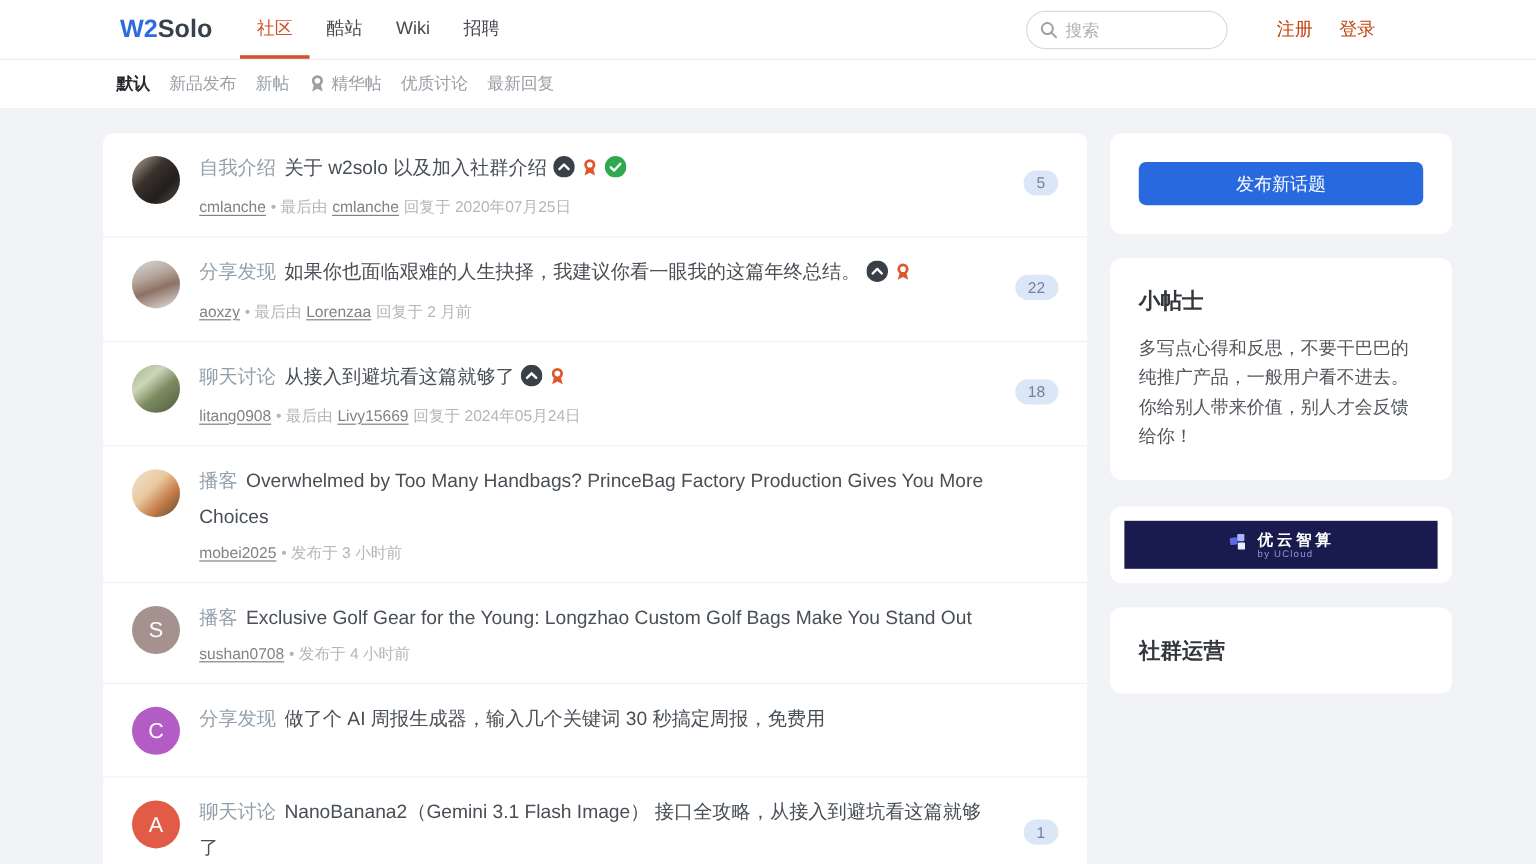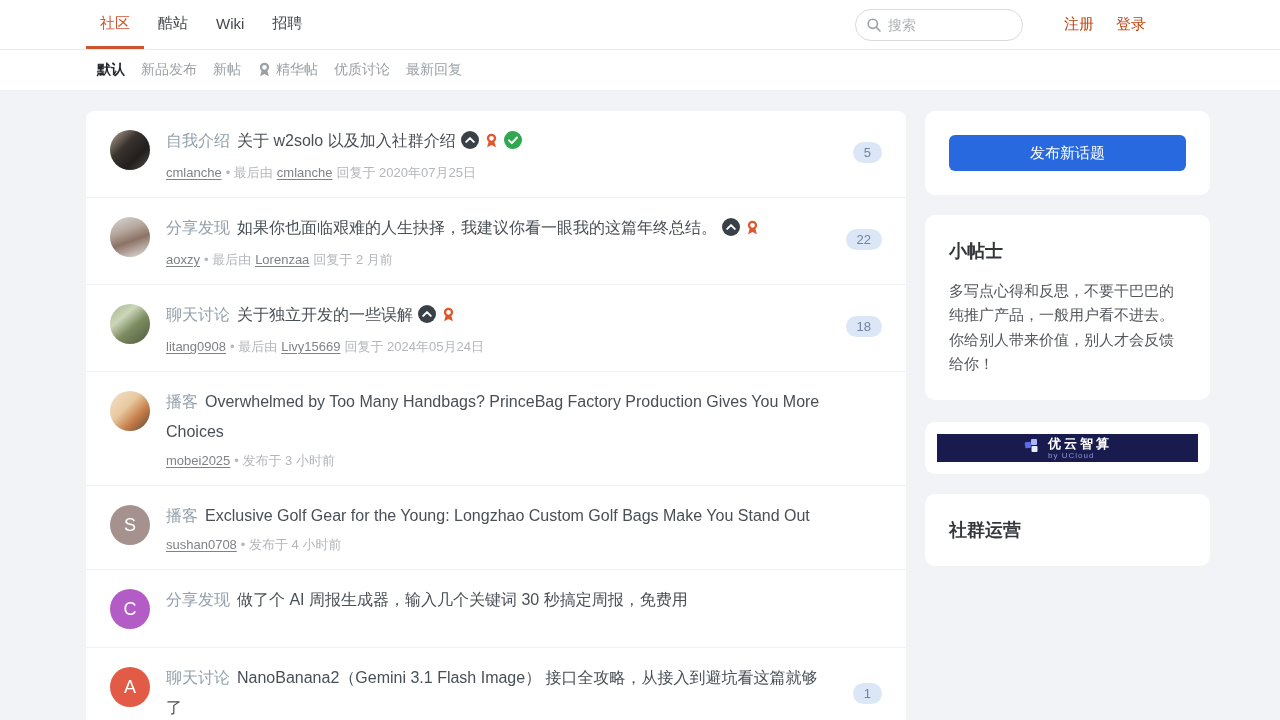--- a/index.html
+++ b/index.html
@@ -47,38 +47,42 @@
 
   
   .sidebar{width:285px;flex:none}
   .card{background:#fff;border-radius:10px}
   .card-publish{padding:24px}
   .btn-new-topic{display:block;width:100%;height:36px;background:#2969e0;color:#fff;border:none;border-radius:6px;font-size:15px;cursor:pointer;font-family:inherit}
   .card-tips,.card-ops{margin-top:20px;padding:24px}
   .side-h3{font-size:18px;color:#33373c;font-weight:700}
   .tips-body{margin-top:16px;font-size:15px;color:#52565b;line-height:1.62}
   .card-ad{margin-top:22px;padding:12px;cursor:pointer}
-  .ad-header{background:#191a4e;height:28px;display:flex;align-items:center;justify-content:center;gap:7px}
+  .ad-header{background:#191a4e;height:40px;display:flex;align-items:center;justify-content:center;gap:7px}
   .ad-brand{display:flex;flex-direction:column;line-height:1}
   .ad-brand-name{color:#fff;font-size:13px;font-weight:bold;letter-spacing:3px}
   .ad-brand-sub{color:#8f97cf;font-size:8px;margin-top:2px;letter-spacing:1px}
   .ad-body{position:relative;height:172px;border-radius:16px 16px 3px 3px;overflow:hidden;
            background:linear-gradient(118deg,#2b2ed0 0%,#3747e2 38%,#4b67ee 70%,#6d92f6 100%)}
   .ad-body::before{content:"";position:absolute;inset:0;background:radial-gradient(120% 95% at 100% 105%,rgba(255,255,255,.5) 0%,rgba(180,200,255,.25) 30%,rgba(255,255,255,0) 55%)}
   .ad-body::after{content:"";position:absolute;right:-40px;bottom:-70px;width:190px;height:190px;border:2px solid rgba(255,255,255,.35);border-radius:50%;box-shadow:0 0 0 14px rgba(255,255,255,.08),0 0 0 30px rgba(255,255,255,.06)}
   .ad-dash{width:38px;height:4px;border-radius:2px;margin:20px 0 12px 18px;position:relative;z-index:1}
   .ad-title{position:relative;z-index:1;color:#fff;font-size:27px;font-weight:bold;margin-left:18px;line-height:34px;letter-spacing:1px}
   .ad-sub{position:relative;z-index:1;color:#eef2ff;font-size:12px;font-weight:bold;margin:10px 0 0 18px}
   .ad-sub2{margin-top:6px}
 </style>
 </head>
 <body>
 
 <header class="topbar">
   <div class="topbar-inner">
+    <div class="logo">
+      <span class="p1">W2</span>
+        <span class="p2">Solo</span>
+    </div>
     <nav class="nav-tabs" id="nav-tabs">
         <div class="nav-tab active">社区</div>
         <div class="nav-tab">酷站</div>
         <div class="nav-tab">Wiki</div>
         <div class="nav-tab">招聘</div>
       </nav>
     <div class="topbar-right">
       <div class="searchbox">
         <span class="sicon">
           <svg width="16" height="16" viewBox="0 0 16 16">
@@ -159,21 +163,21 @@
       </div>
       <div class="topic-meta"><a>aoxzy</a><span>• 最后由</span><a>Lorenzaa</a><span>回复于 2 月前</span></div>
     </div>
     <div class="reply-badge">22</div>
   </article>
 
   <article class="topic-row">
     <div class="avatar" style="background: linear-gradient(140deg, rgb(163, 177, 136) 0%, rgb(204, 214, 186) 32%, rgb(123, 139, 95) 58%, rgb(78, 90, 66) 100%);"></div>
     <div class="topic-body">
       <div class="topic-title-line">
-        <span class="topic-cat">聊天讨论</span><span class="topic-title">关于独立开发的一些误解</span><span class="title-icons"><span class="t-icon"><svg width="18" height="18" viewBox="0 0 18 18">
+        <span class="topic-cat">聊天讨论</span><span class="topic-title">从接入到避坑看这篇就够了</span><span class="title-icons"><span class="t-icon"><svg width="18" height="18" viewBox="0 0 18 18">
                   <circle cx="9" cy="9" r="9" fill="#3a4047"></circle>
                   <path d="M5.2 10.9 L9 7.1 L12.8 10.9" stroke="#fff" stroke-width="2" fill="none" stroke-linecap="round" stroke-linejoin="round"></path>
                 </svg></span><span class="t-icon"><svg width="15" height="16" viewBox="0 0 15 16">
                   <path d="M4.7 8.4 L3.1 14.2 L7.5 11.9 L11.9 14.2 L10.3 8.4 Z" fill="#e0562d"></path>
                   <circle cx="7.5" cy="5.3" r="3.5" fill="none" stroke="#e0562d" stroke-width="2.3"></circle>
                 </svg></span></span>
       </div>
       <div class="topic-meta"><a>litang0908</a><span>• 最后由</span><a>Livy15669</a><span>回复于 2024年05月24日</span></div>
     </div>
     <div class="reply-badge">18</div>

